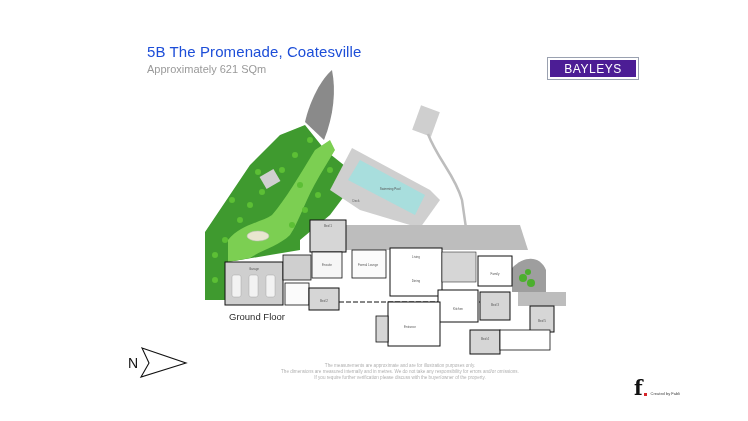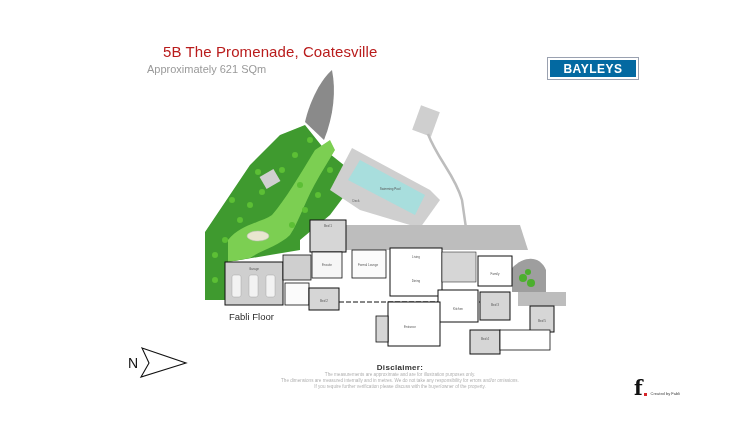--- a/index.html
+++ b/index.html
@@ -1,20 +1,20 @@
 <!DOCTYPE html>
 <html><head>
 <meta charset="utf-8">
 <style>
   html, body { margin: 0; padding: 0; background: #ffffff; }
   body { width: 748px; height: 421px; position: relative; overflow: hidden; font-family: "Liberation Sans", sans-serif; }
-  .title { position: absolute; left: 163px; top: 43px; font-size: 15px; color: #b91c1c; letter-spacing: 0.1px; }
+  .title { position: absolute; left: 147px; top: 43px; font-size: 15px; color: #1d4ed8; letter-spacing: 0.1px; }
   .subtitle { position: absolute; left: 147px; top: 63px; font-size: 11px; color: #9a9a9a; }
   .logo { position: absolute; left: 547px; top: 57px; width: 92px; height: 23px; background: #ffffff; border: 1px solid #9aa1b0; box-sizing: border-box; padding: 2px; }
-  .logo-inner { width: 100%; height: 100%; background: #0369a1; color: #ffffff; font-weight: bold; font-size: 12px; display: flex; align-items: center; justify-content: center; letter-spacing: 0.5px; }
+  .logo-inner { width: 100%; height: 100%; background: #4c1d95; color: #ffffff; font-weight: normal; font-size: 12px; display: flex; align-items: center; justify-content: center; letter-spacing: 0.5px; }
   .floor-label { position: absolute; left: 229px; top: 311px; font-size: 9.5px; color: #2b2b2b; }
   .north { position: absolute; left: 128px; top: 346px; }
   .disclaimer { position: absolute; left: 250px; top: 363px; width: 300px; text-align: center; }
   .disclaimer-title { font-size: 8px; font-weight: bold; color: #333; letter-spacing: 0.3px; }
   .disclaimer-line { font-size: 4.6px; color: #b0b0b0; line-height: 6.2px; }
   .credit { position: absolute; left: 634px; top: 378px; display: flex; align-items: flex-end; }
   .credit-f { font-family: "DejaVu Serif", serif; font-size: 20px; font-weight: bold; color: #111; line-height: 20px; }
   .credit-dot { width: 3px; height: 3px; background: #d6252a; margin-left: 1px; margin-bottom: 2px; }
   .credit-text { font-size: 4px; color: #444; margin-left: 4px; margin-bottom: 2px; }
   svg.plan { position: absolute; left: 0; top: 0; }
@@ -121,31 +121,30 @@
   <rect x="518" y="292" width="48" height="14" fill="#bdbdbd"></rect>
 
   <rect x="530" y="306" width="24" height="26" fill="#d6d6d6" stroke="#111" stroke-width="1"></rect>
   <text class="rl" x="542" y="322">Bed 5</text>
 
   <rect x="470" y="330" width="30" height="24" fill="#d6d6d6" stroke="#111" stroke-width="1"></rect>
   <text class="rl" x="485" y="340">Bed 4</text>
   <rect x="500" y="330" width="50" height="20" fill="#ffffff" stroke="#111" stroke-width="0.8"></rect>
 </svg>
 
-<div class="floor-label">Fabli Floor</div>
+<div class="floor-label">Ground Floor</div>
 
 <div class="north">
   <svg width="60" height="34" viewBox="0 0 60 34">
     <text x="0" y="22" font-family="Liberation Sans, sans-serif" font-size="14" fill="#111">N</text>
     <path d="M14 2 L58 17 L13 31 L21 17 Z" fill="none" stroke="#111" stroke-width="1.1"></path>
   </svg>
 </div>
 
 <div class="disclaimer">
-  <div class="disclaimer-title">Disclaimer:</div>
   <div class="disclaimer-line">The measurements are approximate and are for illustration purposes only.</div>
   <div class="disclaimer-line">The dimensions are measured internally and in metres. We do not take any responsibility for errors and/or omissions.</div>
   <div class="disclaimer-line">If you require further verification please discuss with the buyer/owner of the property.</div>
 </div>
 
 <div class="credit">
   <span class="credit-f">f</span>
   <span class="credit-dot"></span>
   <span class="credit-text">Created by Fabli</span>
 </div>

